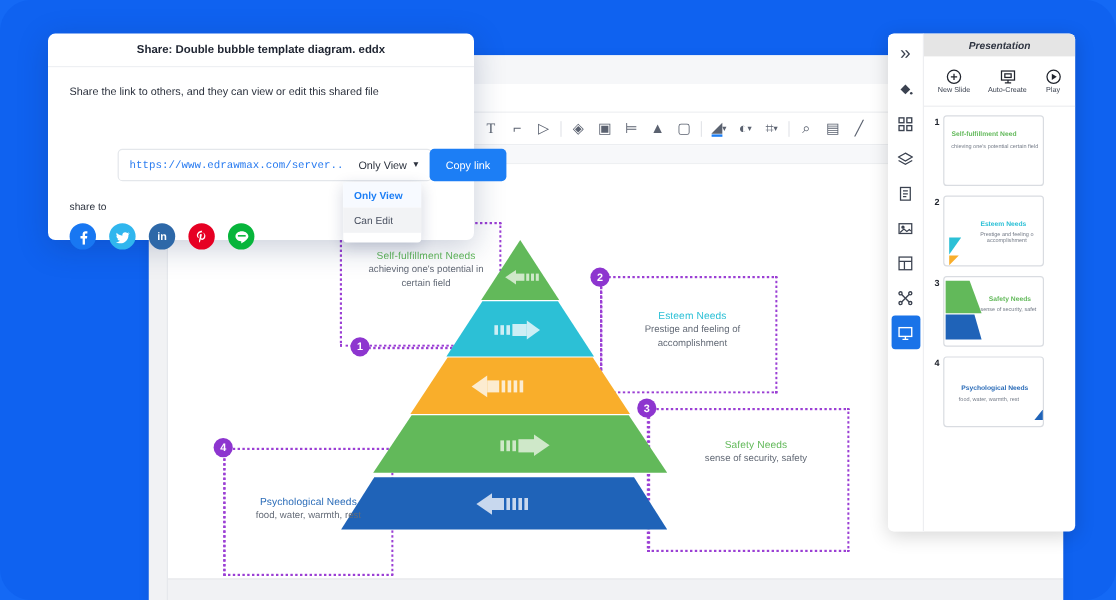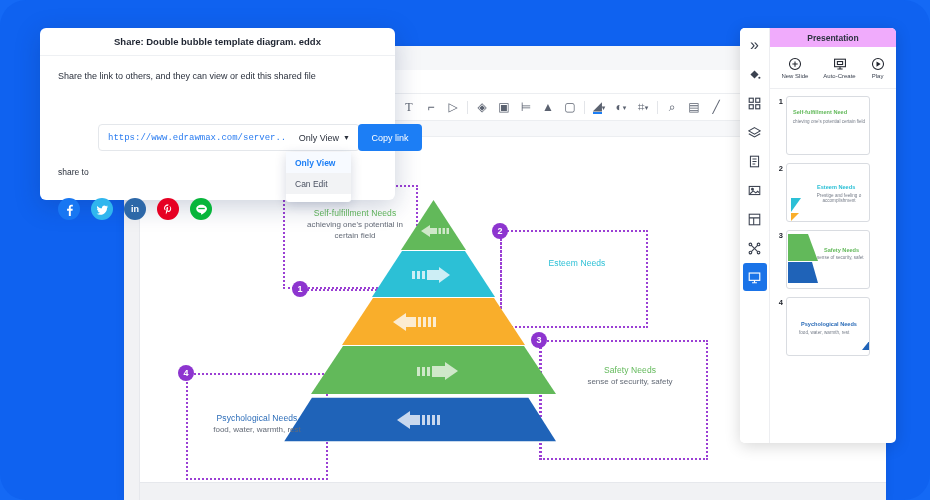--- a/index.html
+++ b/index.html
@@ -105,22 +105,22 @@
     width:30px; background:#ffffff; border-right:1px solid #edeef1;
     display:flex; flex-direction:column; align-items:center; padding-top:3px;
   }
   #pres-icons .pic{
     width:24px; height:28px; display:flex; align-items:center; justify-content:center;
     color:#3b4250; margin-bottom:1px; border-radius:3px;
   }
   #pres-icons .pic.active{ background:#1a73e8; color:#fff; }
   #pres-body{ flex:1; display:flex; flex-direction:column; }
   #pres-title{
-    height:19px; background:#f0abfc; display:flex; align-items:center; justify-content:center;
-    font-size:8.5px; font-weight:bold; color:#2d3340;
+    height:19px; background:#e5e5e5; display:flex; align-items:center; justify-content:center;
+    font-size:8.5px; font-weight:bold; color:#2d3340;font-style:italic;
   }
   #pres-actions{
     height:42px; display:flex; border-bottom:1px solid #edeef1;
     align-items:center; justify-content:space-around; padding:0 4px;
   }
   #pres-actions .pa{ display:flex; flex-direction:column; align-items:center; gap:2px; }
   #pres-actions .pa .lbl{ font-size:6px; color:#3b4250; white-space:nowrap; }
   #slides{ flex:1; overflow:hidden; padding:7px 6px 0 6px; }
   .slide-row{ display:flex; gap:3px; margin-bottom:8px; }
   .slide-num{ font-size:7.5px; font-weight:bold; color:#20242d; width:7px; padding-top:1px; text-align:right;}
@@ -179,21 +179,20 @@
   #sd-dropdown .opt.sel{ color:#1c7ef5; background:#f7faff; font-weight:bold;}
   #sd-dropdown .opt.dim{ background:#f2f3f5; }
   #sd-shareto{
     position:absolute; left:18px; top:139px; font-size:8.5px; color:#2b313d;
   }
   #socials{ position:absolute; left:18px; top:158px; display:flex; gap:11px; }
   .soc{
     width:22px; height:22px; border-radius:50%;
     display:flex; align-items:center; justify-content:center;
     color:#fff;
-    margin-top:12px;
   }
 </style>
 </head>
 <body>
 
 <div id="blue-bg"></div>
 
 <div id="app-window">
   <div id="titlebar"></div>
 
@@ -336,20 +335,21 @@
     </div>
   </div>
 
   <div class="callout" style="left:295px; top:208px; width:120px;">
     <div class="ct" style="color:#62b95a">Self-fulfillment Needs</div>
     <div class="cd">achieving one's potential in certain field</div>
   </div>
 
   <div class="callout" style="left:512px; top:258px; width:130px;">
     <div class="ct" style="color:#2cc0d6">Esteem Needs</div>
+    <div class="cd">Prestige and feeling of accomplishment</div>
   </div>
 
   <div class="callout" style="left:560px; top:365px; width:140px;">
     <div class="ct" style="color:#62b95a">Safety Needs</div>
     <div class="cd">sense of security, safety</div>
   </div>
 
   <div class="callout" style="left:192px; top:413px; width:130px;">
     <div class="ct" style="color:#2b6cb8">Psychological Needs</div>
     <div class="cd">food, water, warmth, rest</div>

